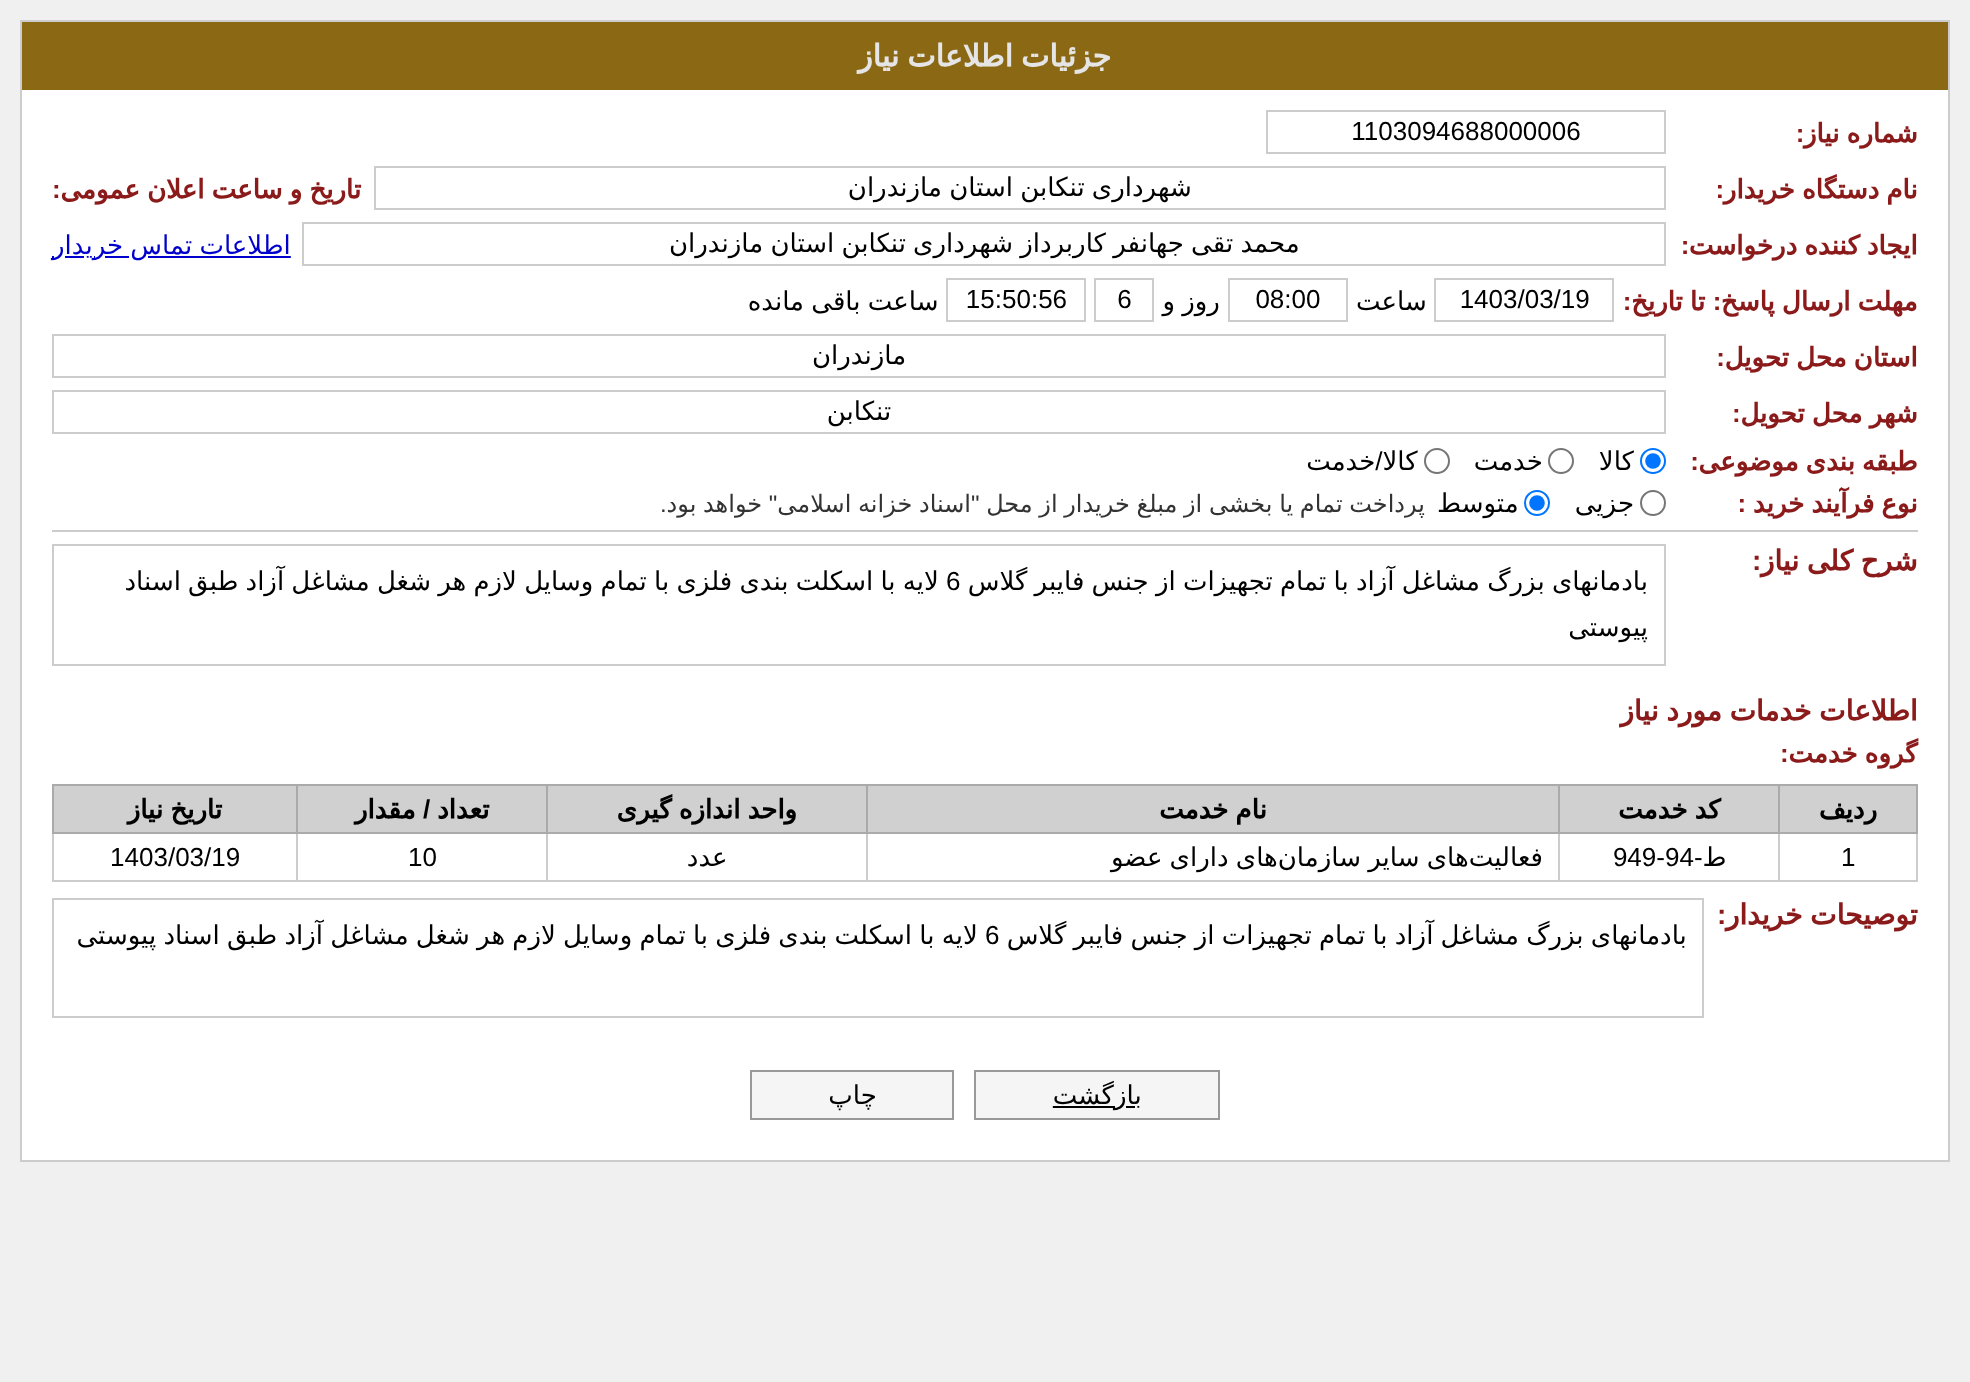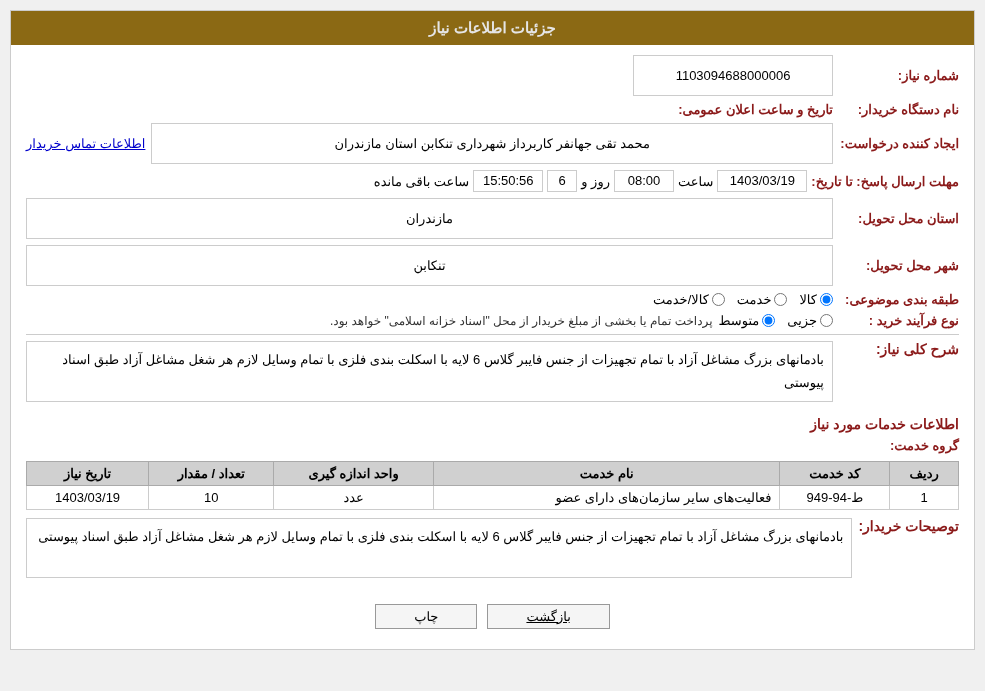--- a/index.html
+++ b/index.html
@@ -39,21 +39,21 @@
     .label-cell {
       color: #8B1A1A;
       font-weight: bold;
       min-width: 120px;
       text-align: right;
       flex-shrink: 0;
     }
     .value-box {
       border: 1px solid #ccc;
       background: #fff;
-      padding: 12px 6px;
+      padding: 2px 6px;
       min-height: 22px;
       flex: 1;
     }
     .contact-link {
       color: #0000cc;
       text-decoration: underline;
       cursor: pointer;
     }
     .deadline-row {
       display: flex;
@@ -191,20 +191,21 @@
 
     <div class="content-area">
 
       <div class="info-row">
         <span class="label-cell">شماره نیاز:</span>
         <div class="value-box" style="text-align:center;min-width:200px;flex:none;">1103094688000006</div>
       </div>
 
       <div class="info-row">
         <span class="label-cell">نام دستگاه خریدار:</span>
+        <div class="value-box" style="flex:2;text-align:center;">شهرداری تنکابن استان مازندران</div>
         <span class="label-cell" style="min-width:140px;">تاریخ و ساعت اعلان عمومی:</span>
       </div>
 
       <div class="info-row">
         <span class="label-cell">ایجاد کننده درخواست:</span>
         <div class="value-box" style="flex:2;text-align:center;">محمد تقی جهانفر کاربرداز شهرداری تنکابن استان مازندران</div>
         <span class="contact-link">اطلاعات تماس خریدار</span>
       </div>
 
       <div class="deadline-row">

